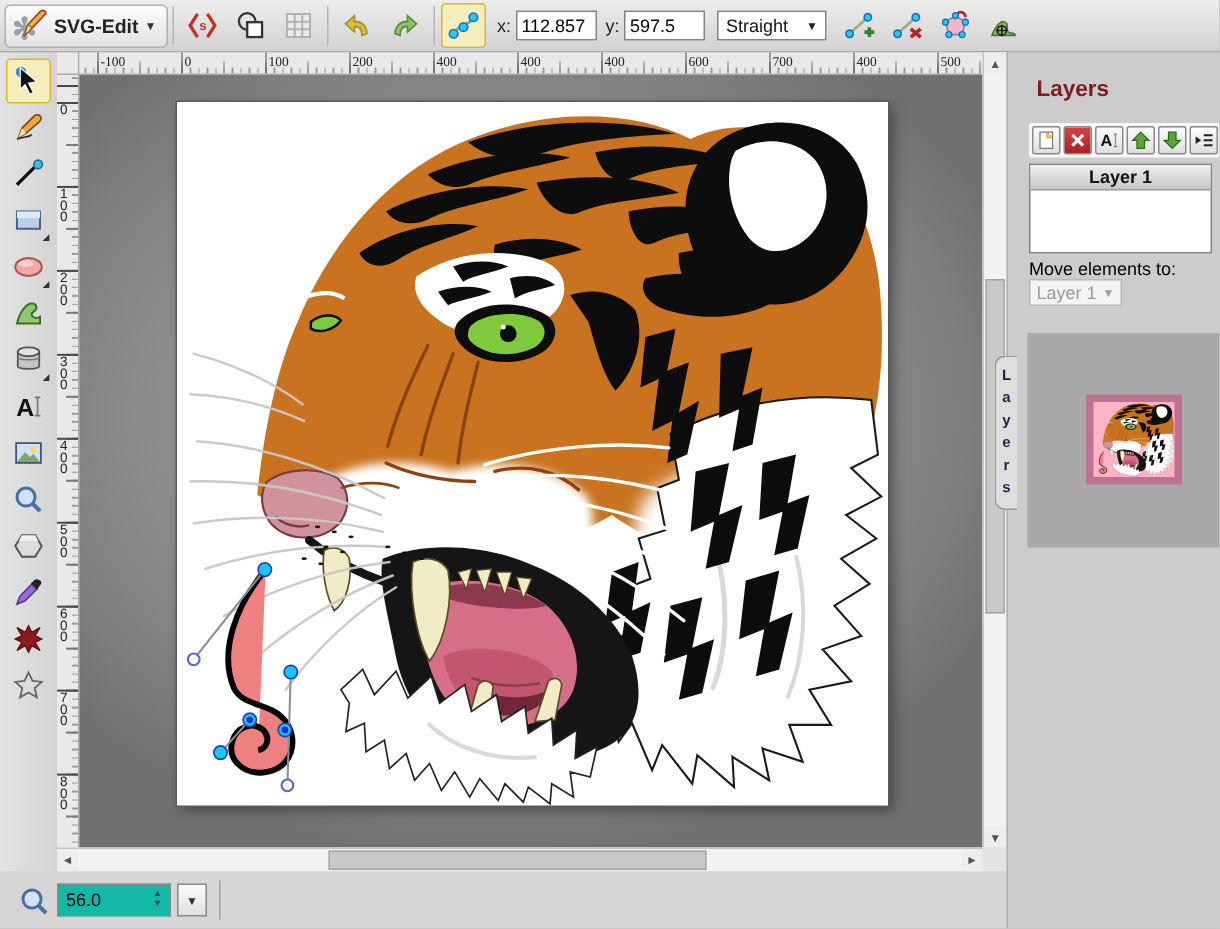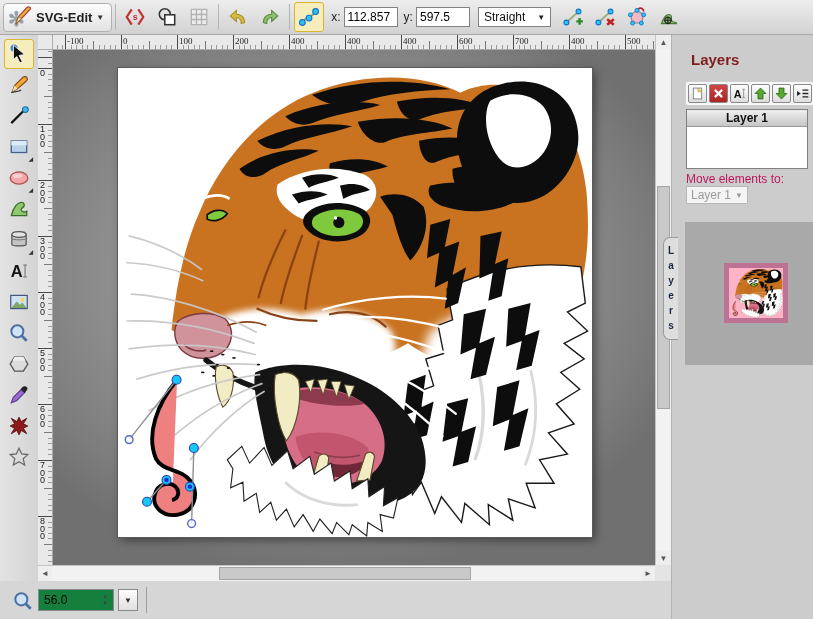--- a/index.html
+++ b/index.html
@@ -72,21 +72,21 @@
     border-top:1px solid #c4c4c4;box-sizing:border-box;}
   #hscroll .left{left:0;top:0;width:14px;height:15px;}
   #hscroll .right{right:0;top:0;width:14px;height:15px;}
   #hthumb{position:absolute;left:181px;top:1px;width:252px;height:13px;background:#c9c9c9;
     border:1px solid #a5a5a5;box-sizing:border-box;cursor:pointer;}
   #sb-corner{position:absolute;left:655px;top:565px;width:16px;height:16px;background:#e4e4e4;}
   
   #bottom-bar{position:absolute;left:0;top:581px;width:671px;height:38px;background:#d6d6d6;}
   #zoom-wrap{position:absolute;left:38px;top:8px;width:76px;height:22px;}
   #zoom-input{width:100%;height:100%;box-sizing:border-box;border:1px solid #8a8a8a;
-    background:#15803d;font-family:"Liberation Sans",sans-serif;font-size:12px;padding:0 18px 0 5px;}
+    background:#14b8a6;font-family:"Liberation Sans",sans-serif;font-size:12px;padding:0 18px 0 5px;}
   #zoom-spin{position:absolute;right:3px;top:2px;width:12px;height:18px;display:flex;
     flex-direction:column;align-items:center;justify-content:center;cursor:pointer;}
   #zoom-spin span{font-size:6px;line-height:7px;color:#444;}
   #zoom-dd{position:absolute;left:118px;top:8px;width:20px;height:22px;border:1px solid #8a8a8a;
     background:linear-gradient(#fdfdfd,#e0e0e0);display:flex;align-items:center;justify-content:center;
     font-size:8px;color:#333;box-sizing:border-box;cursor:pointer;}
   #bottom-sep{position:absolute;left:146px;top:6px;width:1px;height:26px;background:#9f9f9f;}
   #mag-icon{position:absolute;left:12px;top:9px;}
   
   #right-panel{position:absolute;left:671px;top:35px;width:142px;height:584px;
@@ -94,21 +94,21 @@
   #layers-title{position:absolute;left:19px;top:16px;font-size:15px;font-weight:bold;color:#7f1d1d;}
   #layer-btns{position:absolute;left:13px;top:46px;display:flex;gap:2px;background:#f7f7f7;
     border:1px solid #cfcfcf;border-radius:3px;padding:2px;}
   .lbtn{width:19px;height:19px;border:1px solid #8a8a8a;border-radius:2px;box-sizing:border-box;
     background:linear-gradient(#fdfdfd,#dedede);display:flex;align-items:center;justify-content:center;cursor:pointer;}
   .lbtn.danger{background:linear-gradient(#d24444,#a82525);}
   #layer-list{position:absolute;left:14px;top:74px;width:120px;height:58px;background:#fff;
     border:1px solid #808080;}
   #layer-list .hdr{height:16px;line-height:16px;text-align:center;font-size:12px;font-weight:bold;
     background:linear-gradient(#efefef,#c6c6c6);border-bottom:1px solid #9a9a9a;cursor:pointer;}
-  #move-label{position:absolute;left:14px;top:137px;font-size:12px;color:#be185d;}
+  #move-label{position:absolute;left:14px;top:137px;font-size:12px;color:#000000;}
   #move-select{position:absolute;left:14px;top:151px;width:62px;height:18px;border:1px solid #b8b8b8;
     background:#f4f4f4;color:#9a9a9a;font-size:12px;display:flex;align-items:center;
     justify-content:space-between;padding:0 4px;box-sizing:border-box;}
   #move-select .caret{font-size:8px;}
   #thumb-block{position:absolute;left:13px;top:187px;width:129px;height:143px;background:#a9a9a9;}
   #doc-thumb{position:absolute;left:39px;top:41px;width:64px;height:60px;background:#bd7293;
     display:flex;align-items:center;justify-content:center;}
   #doc-thumb-inner{width:54px;height:50px;background:#ffb3c4;}
   #layers-tab{position:absolute;left:663px;top:237px;width:15px;height:103px;z-index:5;
     background:#dedede;border:1px solid #9a9a9a;border-right:none;border-radius:7px 0 0 7px;

